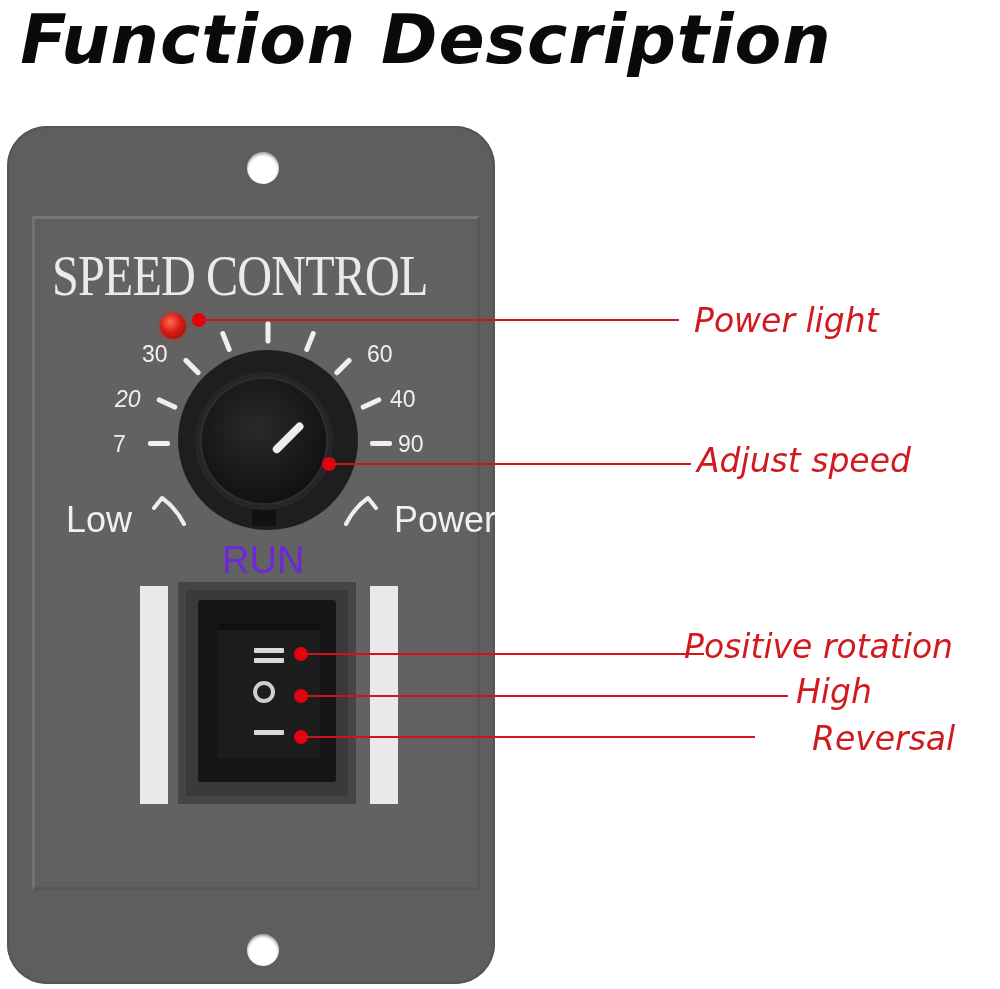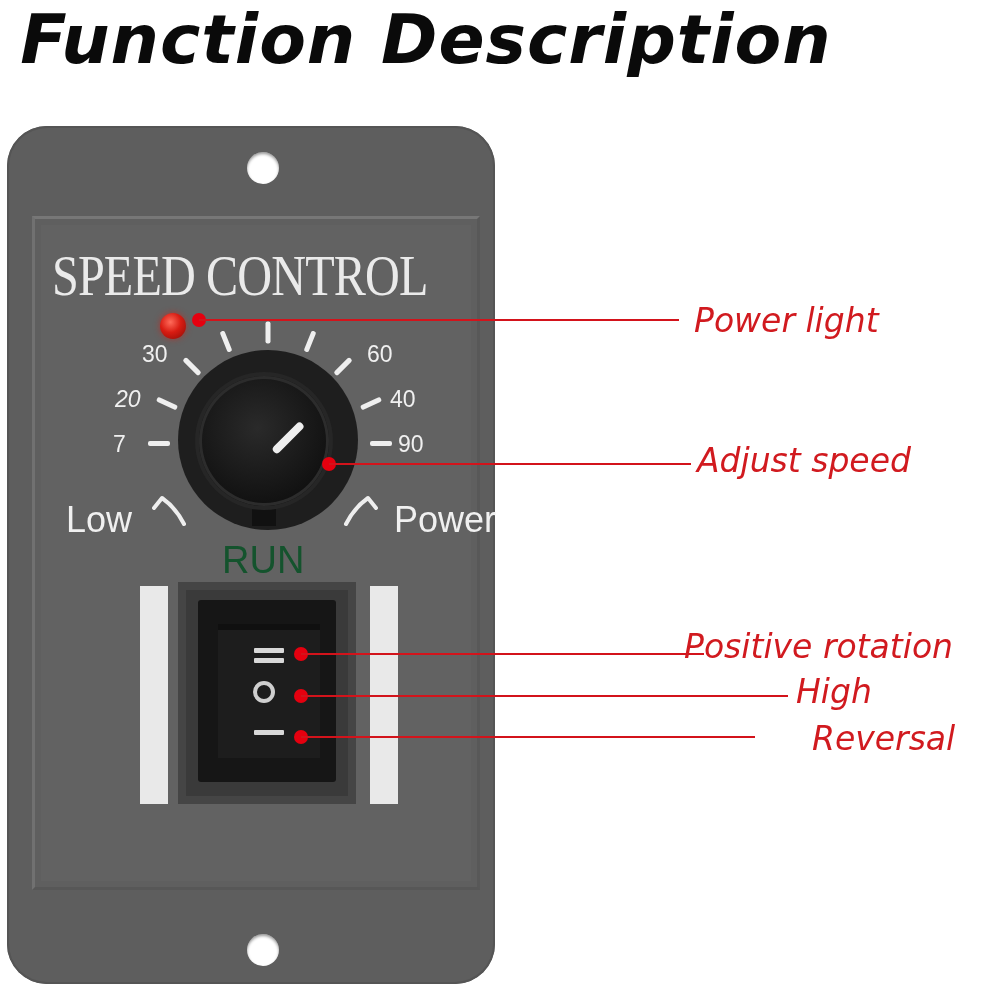--- a/index.html
+++ b/index.html
@@ -11,21 +11,21 @@
   .plate-title{position:absolute;left:52px;top:246px;font-family:"Liberation Serif",serif;font-size:56px;color:#eaeaea;letter-spacing:-1px;transform:scaleX(0.86);transform-origin:left top;white-space:nowrap;line-height:60px;}
   .led{position:absolute;left:160px;top:313px;width:26px;height:26px;border-radius:50%;background:radial-gradient(circle at 40% 35%,#ff6b5a 0%,#d81c12 45%,#8a0b05 100%);box-shadow:0 0 6px rgba(220,30,20,.6);}
   .scale-num{position:absolute;font-size:23px;color:#f0f0f0;line-height:25px;}
   .tick{position:absolute;width:22px;height:5px;background:#efefef;border-radius:2px;transform-origin:center;}
   .knob-ring{position:absolute;left:178px;top:350px;width:180px;height:180px;border-radius:50%;background:#1e1e1e;}
   .knob{position:absolute;left:199px;top:376px;width:130px;height:130px;border-radius:50%;background:radial-gradient(circle at 45% 40%,#2a2a2a 0%,#121212 70%,#0a0a0a 100%);box-shadow:0 0 0 4px #262626, inset 0 0 0 3px #2c2c2c;}
   .pointer{position:absolute;left:270px;top:412px;width:8px;height:40px;background:#eeeeee;border-radius:4px;transform:rotate(45deg);transform-origin:50% 100%;}
   .knob-stem{position:absolute;left:252px;top:502px;width:24px;height:24px;background:#111;}
   .lowhigh{position:absolute;font-size:36px;color:#f0f0f0;line-height:40px;}
   .arc-icon{position:absolute;width:40px;height:40px;}
-  .run{position:absolute;left:222px;top:540px;font-size:38px;color:#14532d;line-height:40px;}
+  .run{position:absolute;left:222px;top:540px;font-size:38px;color:#6d28d9;line-height:40px;}
   .strip{position:absolute;width:28px;height:218px;background:#e9e9e9;}
   .sw-well{position:absolute;left:178px;top:582px;width:178px;height:222px;background:#3a3a3a;box-shadow:inset 0 0 0 8px #454545;}
   .sw-bezel{position:absolute;left:198px;top:600px;width:138px;height:182px;background:#161616;border-radius:3px;}
   .sw-rocker{position:absolute;left:218px;top:624px;width:102px;height:128px;background:#1d1d1d;border-top:6px solid #101010;}
   .sym-line{position:absolute;height:5px;background:#d8d8d8;border-radius:1px;}
   .sym-circle{position:absolute;left:253px;top:681px;width:22px;height:22px;border-radius:50%;border:4px solid #cfcfcf;box-sizing:border-box;}
   .dot{position:absolute;width:14px;height:14px;border-radius:50%;background:#e5000f;}
   .leader{position:absolute;height:2px;background:#d3131b;}
   .callout{position:absolute;font-family:"DejaVu Sans",sans-serif;font-style:italic;color:#d11a1f;font-size:33px;line-height:38px;white-space:nowrap;}
 </style>

